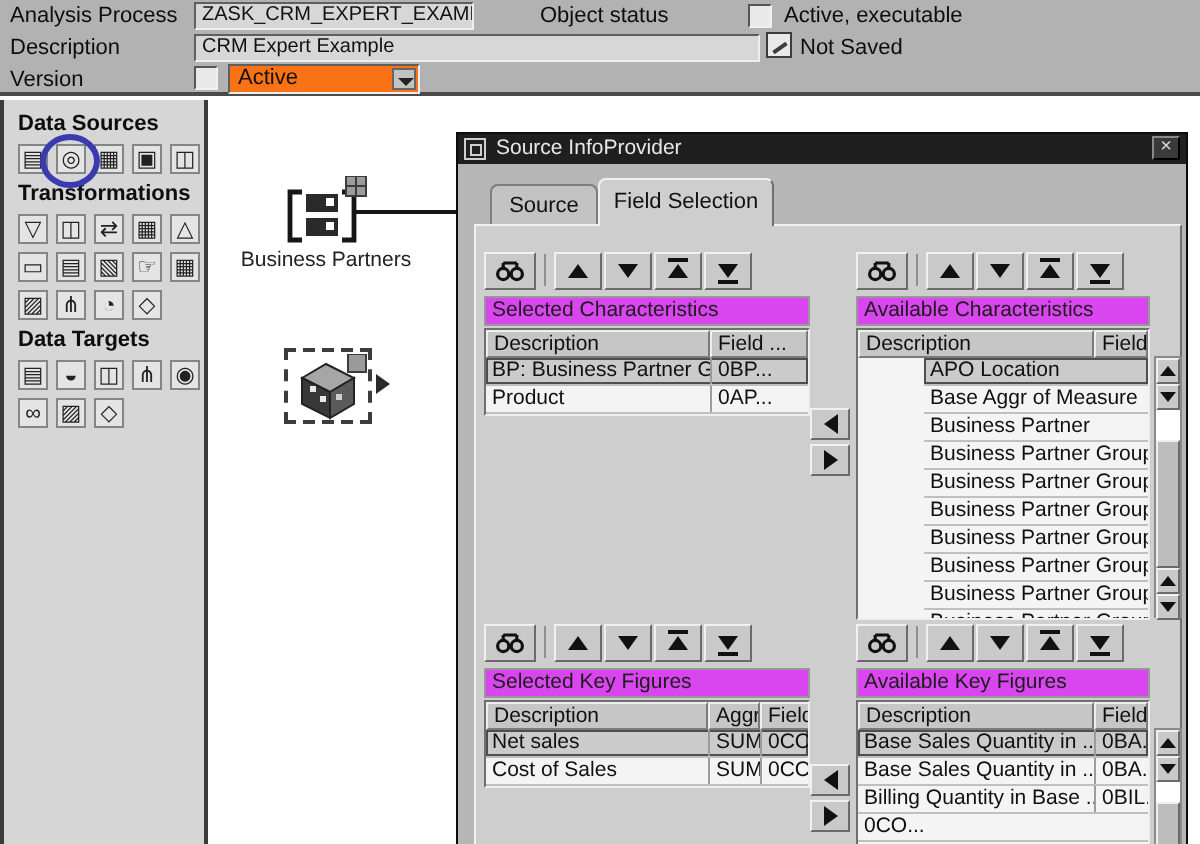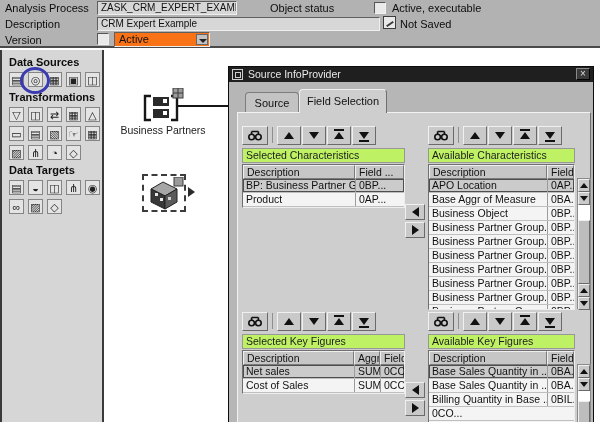--- a/index.html
+++ b/index.html
@@ -61,21 +61,21 @@
         border:1px solid;border-color:#f0f0f0 #6a6a6a #6a6a6a #f0f0f0;display:flex;align-items:center;justify-content:center;}
   .tbtn.first{width:26px;}
   .tsep{width:4px;height:16px;border-right:1px solid #8f8f8f;margin-right:4px;}
   .arr{position:relative;width:0;height:0;}
   .arr.up{border-left:5px solid transparent;border-right:5px solid transparent;border-bottom:7px solid #111;}
   .arr.down{border-left:5px solid transparent;border-right:5px solid transparent;border-top:7px solid #111;}
   .arr.bartop::before{content:"";position:absolute;left:-5px;top:-3px;width:10px;height:2px;background:#111;}
   .arr.barbot::before{content:"";position:absolute;left:-5px;bottom:-3px;width:10px;height:2px;background:#111;}
 
   
-  .secbar{position:absolute;height:15px;background:#bef264;border:1px solid #979797;color:#1c1c1c;
+  .secbar{position:absolute;height:15px;background:#d946ef;border:1px solid #979797;color:#1c1c1c;
           font-size:10.5px;line-height:13px;padding-left:3px;white-space:nowrap;overflow:hidden;}
 
   
   .tbl{position:absolute;background:#f4f4f4;border:1px solid;border-color:#6f6f6f #eeeeee #eeeeee #6f6f6f;overflow:hidden;}
   .thead{display:flex;height:14px;}
   .th{background:#c6c6c6;border:1px solid;border-color:#efefef #7b7b7b #7b7b7b #efefef;
       font-size:10.5px;line-height:12px;padding-left:3px;white-space:nowrap;overflow:hidden;flex:none;}
   .trow{display:flex;height:14px;background:#f4f4f4;border-bottom:1px solid #bfbfbf;}
   .trow.sel{background:#cbcbcb;box-shadow:inset 0 0 0 1px #4e4e4e;}
   .td{font-size:10.5px;line-height:13px;padding-left:3px;white-space:nowrap;overflow:hidden;flex:none;}
@@ -292,31 +292,31 @@
           </button>
       </div>
 
       <div class="secbar" style="left:190px;top:35px;width:147px;">Available Characteristics</div>
 
       <div class="tbl" style="left:190px;top:51px;width:147px;height:146px;">
         <div class="thead">
           <span class="th cw-desc-r">Description</span>
           <span class="th cw-fld-r">Field ...</span>
         </div>
-        <div class="tbody" style="height:170px;">
+        <div class="tbody" style="height:170px;margin-left:33px;">
           <div class="trow sel">
             <span class="td cw-desc-r">APO Location</span>
             <span class="td cw-fld-r">0AP...</span>
           </div>
           <div class="trow">
             <span class="td cw-desc-r">Base Aggr of Measure</span>
             <span class="td cw-fld-r">0BA...</span>
           </div>
           <div class="trow">
-            <span class="td cw-desc-r">Business Object</span>
+            <span class="td cw-desc-r">Business Partner</span>
             <span class="td cw-fld-r">0BP...</span>
           </div>
           <div class="trow">
             <span class="td cw-desc-r">Business Partner Group...</span>
             <span class="td cw-fld-r">0BP...</span>
           </div>
           <div class="trow">
             <span class="td cw-desc-r">Business Partner Group...</span>
             <span class="td cw-fld-r">0BP...</span>
           </div>

